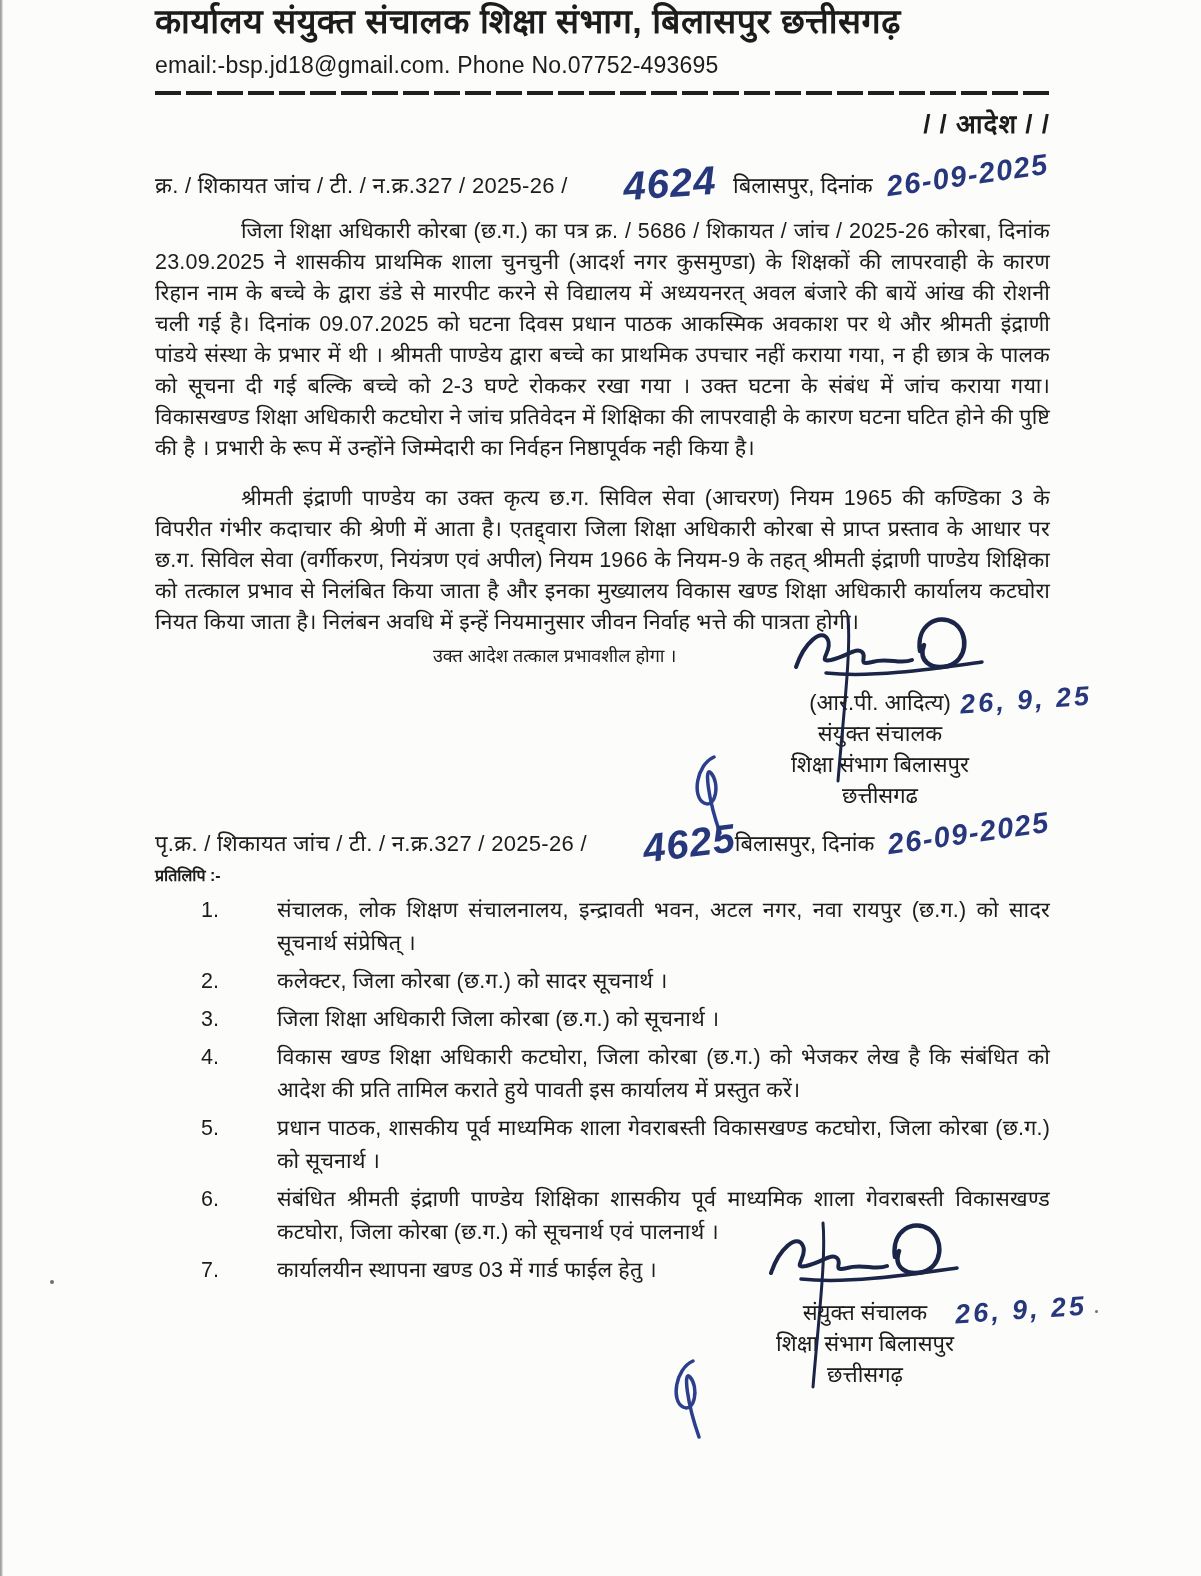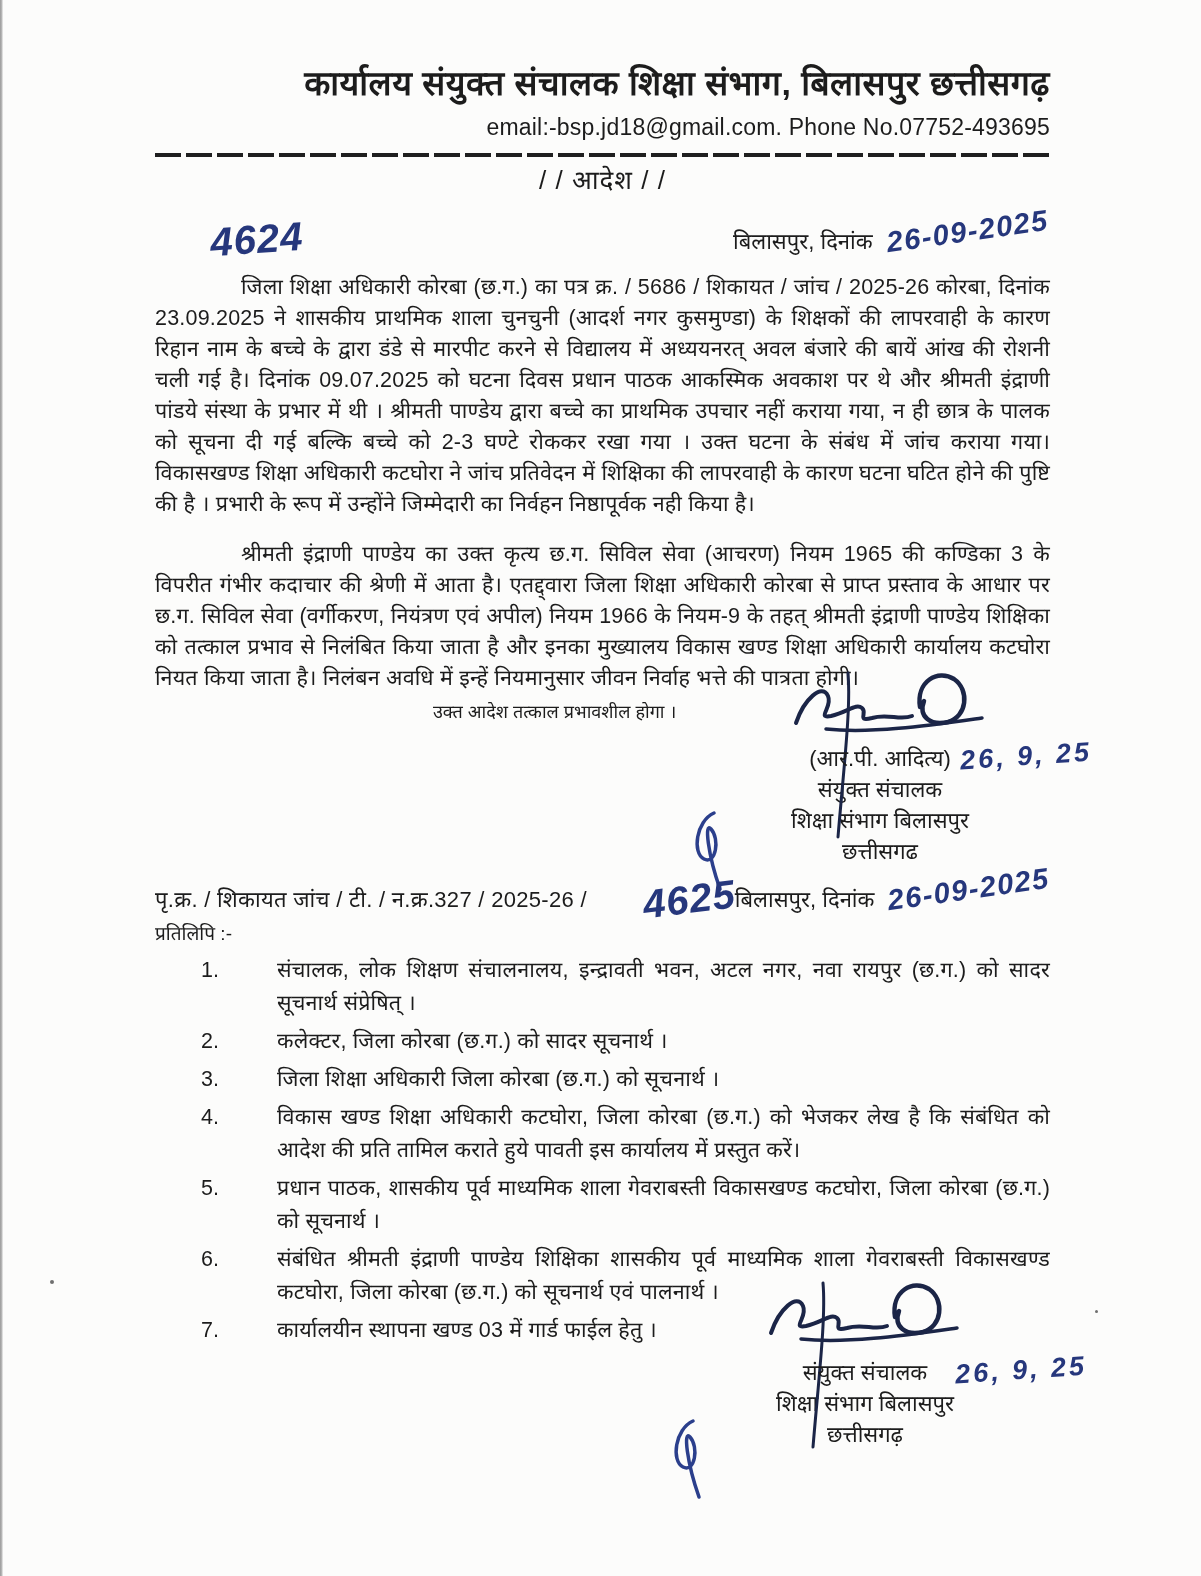--- a/index.html
+++ b/index.html
@@ -10,28 +10,28 @@
     height: 1576px;
     margin: 0 auto;
     background: linear-gradient(90deg, #9a9a9a 0px, #bdbdbd 2px, #fcfcfb 3px, #fcfcfb 100%);
     color: #1c1c1c;
     font-family: "Liberation Sans", "DejaVu Sans", sans-serif;
     overflow: hidden;
   }
   .content { position: absolute; left: 155px; top: 0; width: 895px; }
 
   
-  .letterhead { text-align: right; padding-top: 62px; }
+  .letterhead { text-align: left; }
   .office-title { font-size: 34px; font-weight: 700; letter-spacing: 0.5px; line-height: 1.25; }
   .contact-line { font-size: 23px; font-weight: 400; margin-top: 9px; letter-spacing: 0.2px; }
   .divider {
     margin-top: 12px; height: 4px; width: 100%;
     background: repeating-linear-gradient(90deg, #1f1f1f 0 26px, rgba(0,0,0,0) 26px 31px);
   }
-  .order-heading { text-align: center; font-size: 26px; font-weight: 400; margin-top: 4px; letter-spacing: 1px; }
+  .order-heading { text-align: right; font-size: 26px; font-weight: 700; margin-top: 10px; letter-spacing: 1px; }
 
   
   .ref-row { display: flex; align-items: baseline; margin-top: 22px; font-size: 22px; font-weight: 500; white-space: nowrap; }
   .ref-row .refno { letter-spacing: 0.3px; }
   .hand { color: #26377c; font-style: italic; font-weight: 600; display: inline-block; }
   .hand-no { font-size: 40px; line-height: 0.8; margin-left: 55px; transform: rotate(-4deg) translateY(4px); letter-spacing: 1px; }
   .place-date { margin-left: auto; display: flex; align-items: baseline; }
   .hand-date { font-size: 29px; margin-left: 14px; transform: rotate(-8deg) translateY(-8px); letter-spacing: 1.5px; }
 
   
@@ -46,21 +46,21 @@
   .sig-block-bottom { margin-top: 10px; margin-right: 35px; }
   .sig-line { position: relative; white-space: nowrap; text-align: center; }
   .hand-sigdate { position: absolute; font-size: 27px; letter-spacing: 3px; transform: rotate(-4deg); top: -2px; }
   .sig-block-top .hand-sigdate { right: -62px; }
   .sig-block-bottom .hand-sigdate { right: -72px; }
   .sig-svg { position: absolute; overflow: visible; pointer-events: none; }
   .sig-ink { stroke: #1b2547; fill: none; stroke-linecap: round; stroke-linejoin: round; }
   .pen-blue { stroke: #2b3f8c; fill: none; stroke-linecap: round; }
 
   
-  .copy-label { font-size: 19px; font-weight: 400; margin-top: 6px; }
+  .copy-label { font-size: 16px; font-weight: 700; margin-top: 6px; }
   .copy-list { list-style: none; margin-top: 8px; }
   .copy-item { display: flex; font-size: 21.5px; line-height: 33px; margin-bottom: 5px; }
   .copy-item .num { width: 32px; flex: 0 0 32px; margin-left: 46px; }
   .copy-item .txt { flex: 1; text-align: justify; letter-spacing: 0.2px; margin-left: 44px; }
 
   .speck { position: absolute; background: #6f6f6f; border-radius: 50%; }
 </style>
 </head>
 <body>
 
@@ -69,20 +69,21 @@
 
     <div class="letterhead">
       <div class="office-title">कार्यालय संयुक्त संचालक शिक्षा संभाग, बिलासपुर छत्तीसगढ़</div>
       <div class="contact-line">email:-bsp.jd18@gmail.com.  Phone No.07752-493695</div>
       <div class="divider"></div>
     </div>
 
     <div class="order-heading">/ / आदेश / /</div>
 
     <div class="ref-row">
+      <span class="refno">क्र. / शिकायत जांच / टी. / न.क्र.327 / 2025-26 /</span>
       <span class="hand hand-no">4624</span>
       <span class="place-date">
         <span>बिलासपुर, दिनांक</span>
         <span class="hand hand-date">26-09-2025</span>
       </span>
     </div>
 
     <p class="para para-1">जिला शिक्षा अधिकारी कोरबा (छ.ग.) का पत्र क्र. / 5686 / शिकायत / जांच  / 2025-26 कोरबा, दिनांक 23.09.2025 ने शासकीय प्राथमिक शाला चुनचुनी (आदर्श नगर कुसमुण्डा) के शिक्षकों की लापरवाही के कारण रिहान नाम के बच्चे के द्वारा डंडे से मारपीट करने से विद्यालय में अध्ययनरत् अवल बंजारे की बायें आंख की रोशनी चली गई है। दिनांक 09.07.2025 को घटना दिवस प्रधान पाठक आकस्मिक अवकाश पर थे और श्रीमती इंद्राणी पांडये संस्था के प्रभार में थी । श्रीमती  पाण्डेय द्वारा बच्चे का प्राथमिक उपचार नहीं कराया गया, न ही छात्र के पालक को सूचना दी गई बल्कि बच्चे को 2-3 घण्टे रोककर रखा गया । उक्त घटना के संबंध में जांच कराया गया। विकासखण्ड शिक्षा अधिकारी कटघोरा ने जांच प्रतिवेदन में शिक्षिका की लापरवाही के कारण घटना घटित होने की पुष्टि की है । प्रभारी के रूप में उन्होंने जिम्मेदारी का निर्वहन निष्ठापूर्वक नही किया है।</p>
     <p class="para para-2">श्रीमती इंद्राणी पाण्डेय का उक्त कृत्य छ.ग. सिविल सेवा (आचरण) नियम 1965 की कण्डिका 3 के विपरीत गंभीर कदाचार की श्रेणी में आता है। एतद्द्वारा जिला शिक्षा अधिकारी कोरबा से प्राप्त प्रस्ताव के आधार पर छ.ग. सिविल सेवा (वर्गीकरण, नियंत्रण एवं अपील) नियम 1966 के नियम-9 के तहत् श्रीमती इंद्राणी पाण्डेय शिक्षिका को तत्काल प्रभाव से निलंबित किया जाता है और इनका मुख्यालय विकास खण्ड शिक्षा अधिकारी कार्यालय कटघोरा नियत किया जाता है। निलंबन अवधि में इन्हें नियमानुसार जीवन निर्वाह भत्ते की पात्रता होगी।</p>
     <div class="effective-line">उक्त आदेश तत्काल प्रभावशील होगा  ।</div>

